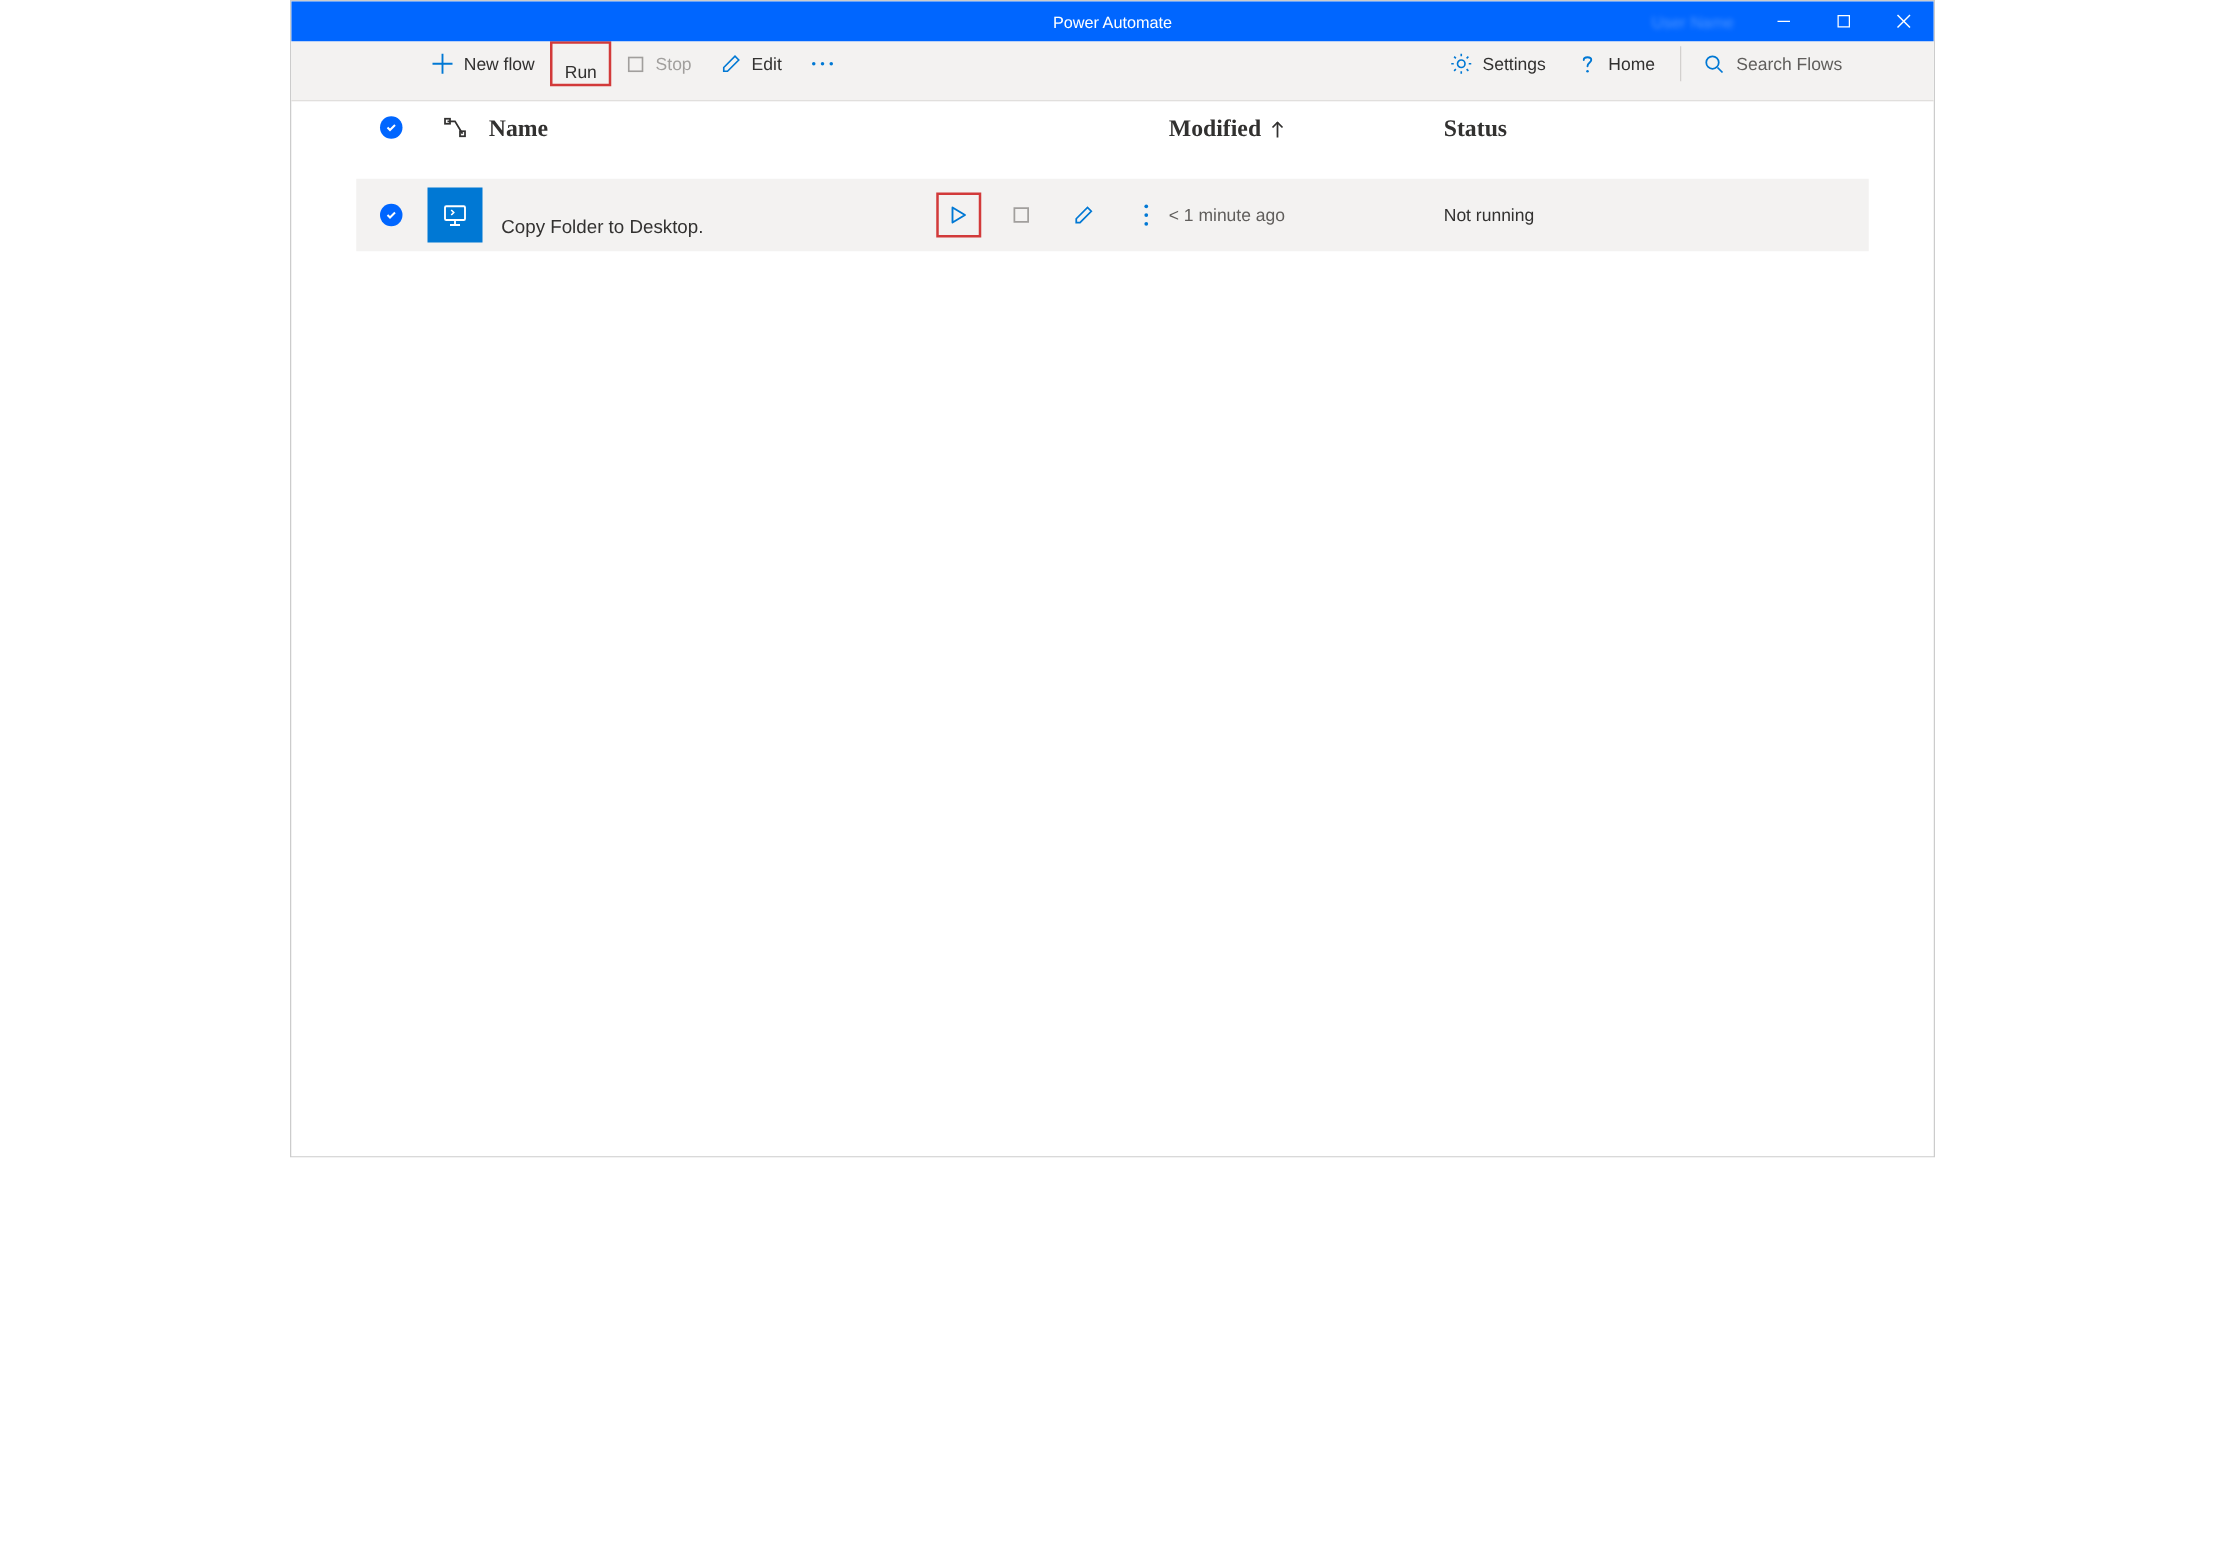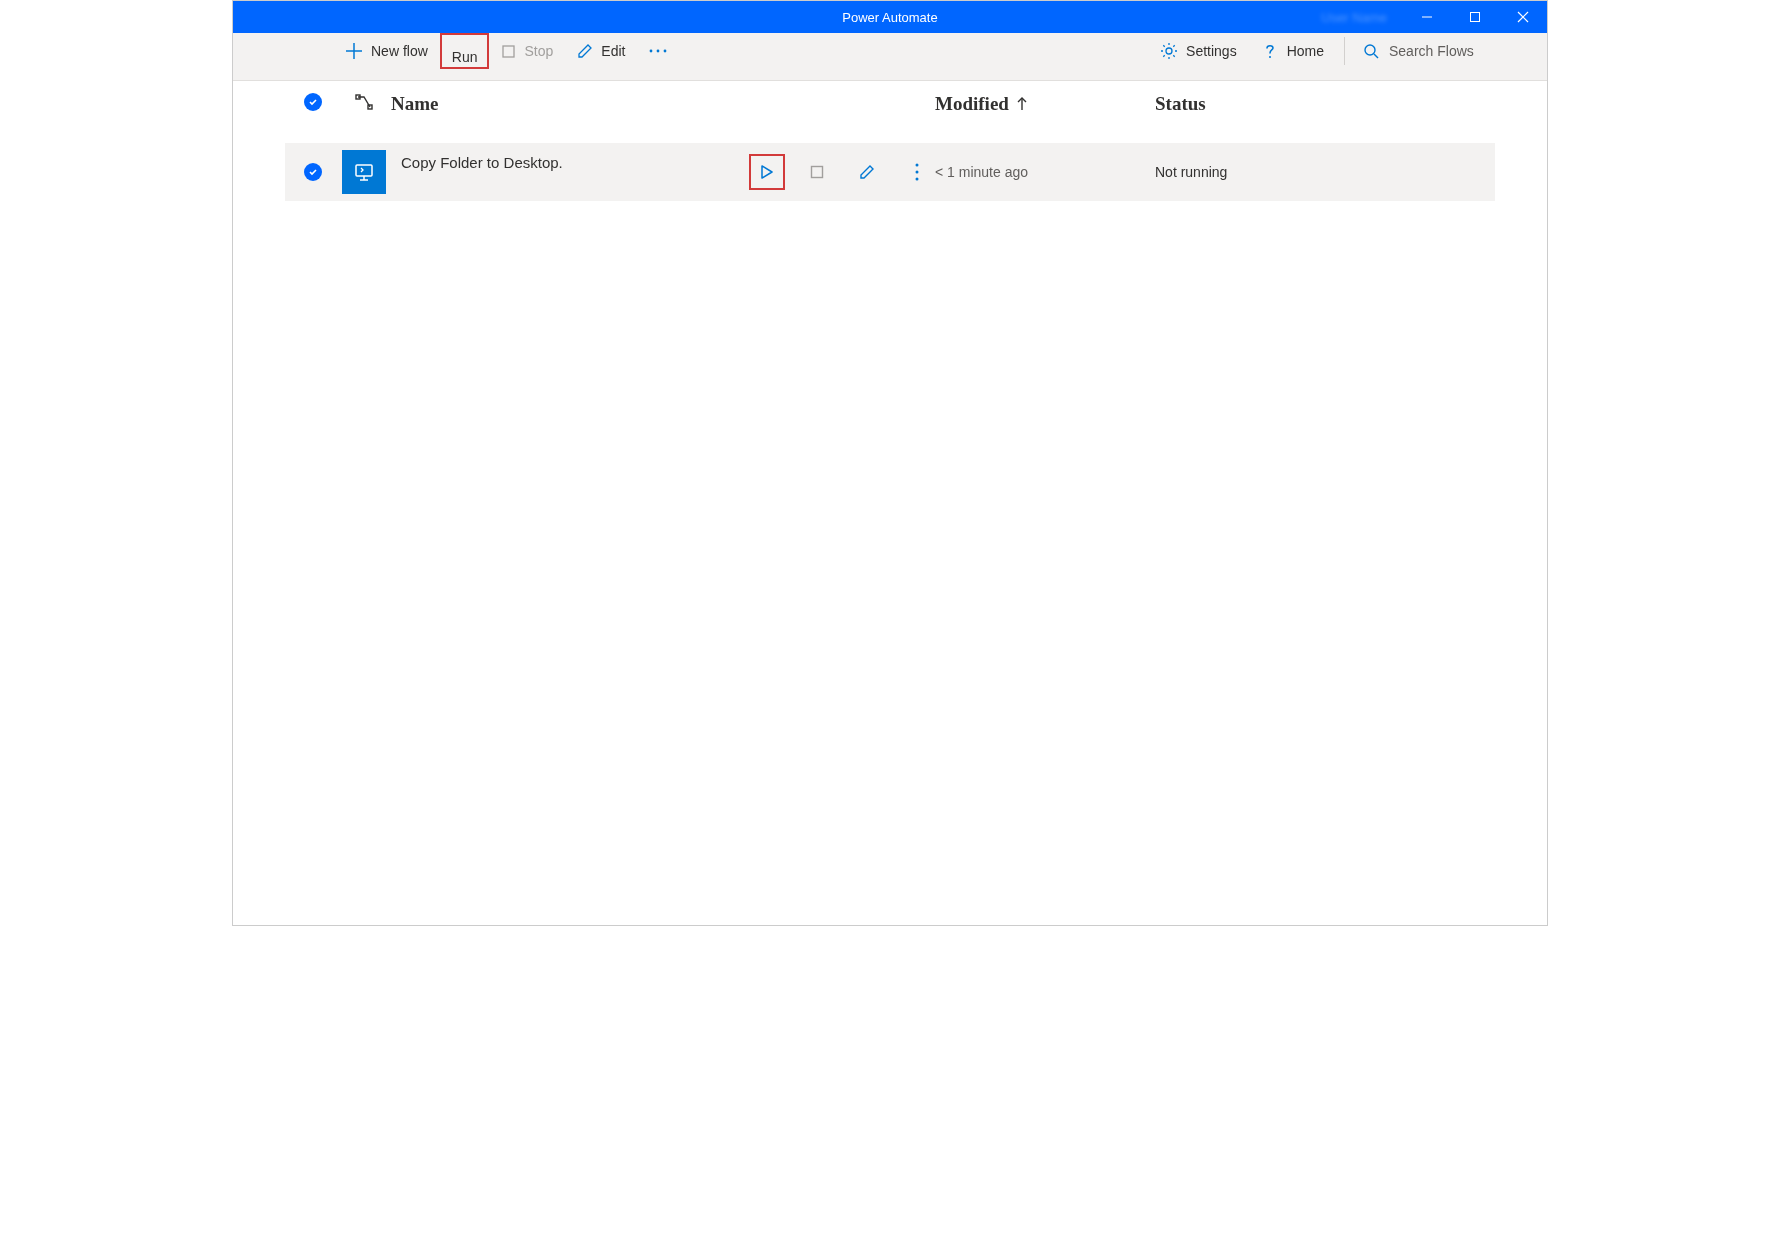--- a/index.html
+++ b/index.html
@@ -193,21 +193,21 @@
       border-radius: 50%;
       background: #0066ff;
       display: flex;
       align-items: center;
       justify-content: center;
       color: #fff;
     }
     .col-name-flex {
       flex: 0 0 548px;
       display: flex;
-      align-items: flex-start;
+      align-items: flex-end;
     }
     .row-modified { flex: 0 0 220px; color: #605e5c; font-size: 14px; }
     .row-status { flex: 1; color: #323130; font-size: 14px; }
     svg { display: block; }
   </style>
 </head>
 <body>
 
 <div class="window">
 

